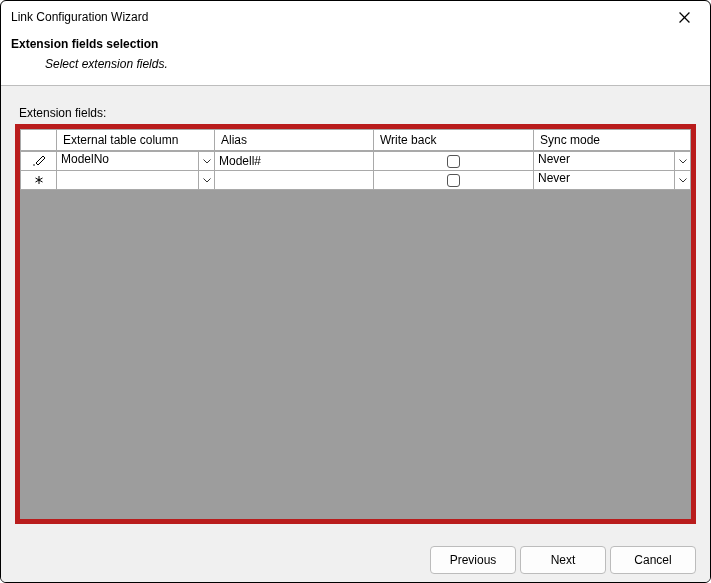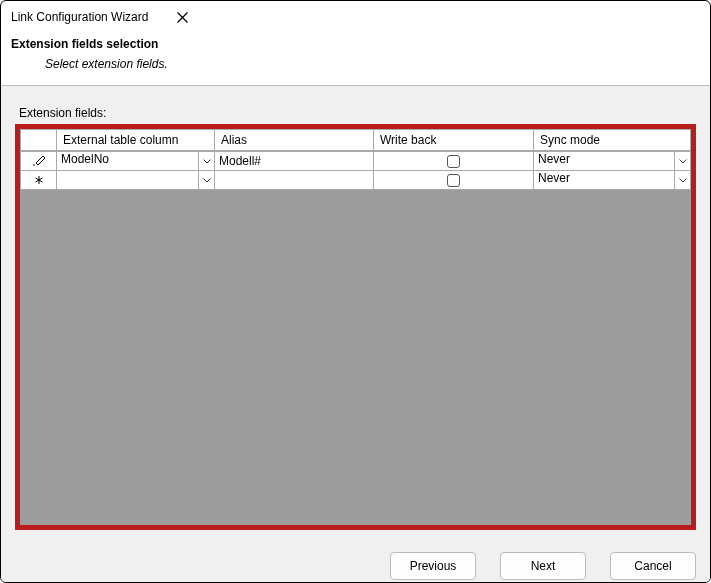--- a/index.html
+++ b/index.html
@@ -18,20 +18,21 @@
     border-radius: 6px;
     background: #fff;
     display: flex;
     flex-direction: column;
     overflow: hidden;
   }
   
   .titlebar {
     display: flex;
     align-items: center;
+    justify-content: space-between;
     padding: 4px 8px 2px 10px;
     height: 30px;
     gap: 16px;
   }
   .titlebar .title {
     font-size: 12px;
   }
   .close-btn {
     width: 36px; height: 24px;
     display: flex; align-items: center; justify-content: center;
@@ -144,24 +145,24 @@
     border: 1px solid #555;
     border-radius: 3px;
     vertical-align: middle;
     cursor: pointer;
   }
   tr.sep td, tr.sep th { height: 0; padding:0; border-top:1px solid #7a7a7a; border-bottom:none; border-left:none; border-right:none; line-height:0; }
 
   
   .footer {
     background: #f0f0f0;
-    padding: 12px 14px 2px 14px;
+    padding: 12px 14px 8px 14px;
     display: flex;
     justify-content: flex-end;
-    gap: 24px;
+    gap: 4px;
   }
   .btn {
     min-width: 86px;
     height: 28px;
     border: 1px solid #bcbcbc;
     background: #fdfdfd;
     border-radius: 4px;
     font-size: 12px;
     cursor: pointer;
     display: flex;

